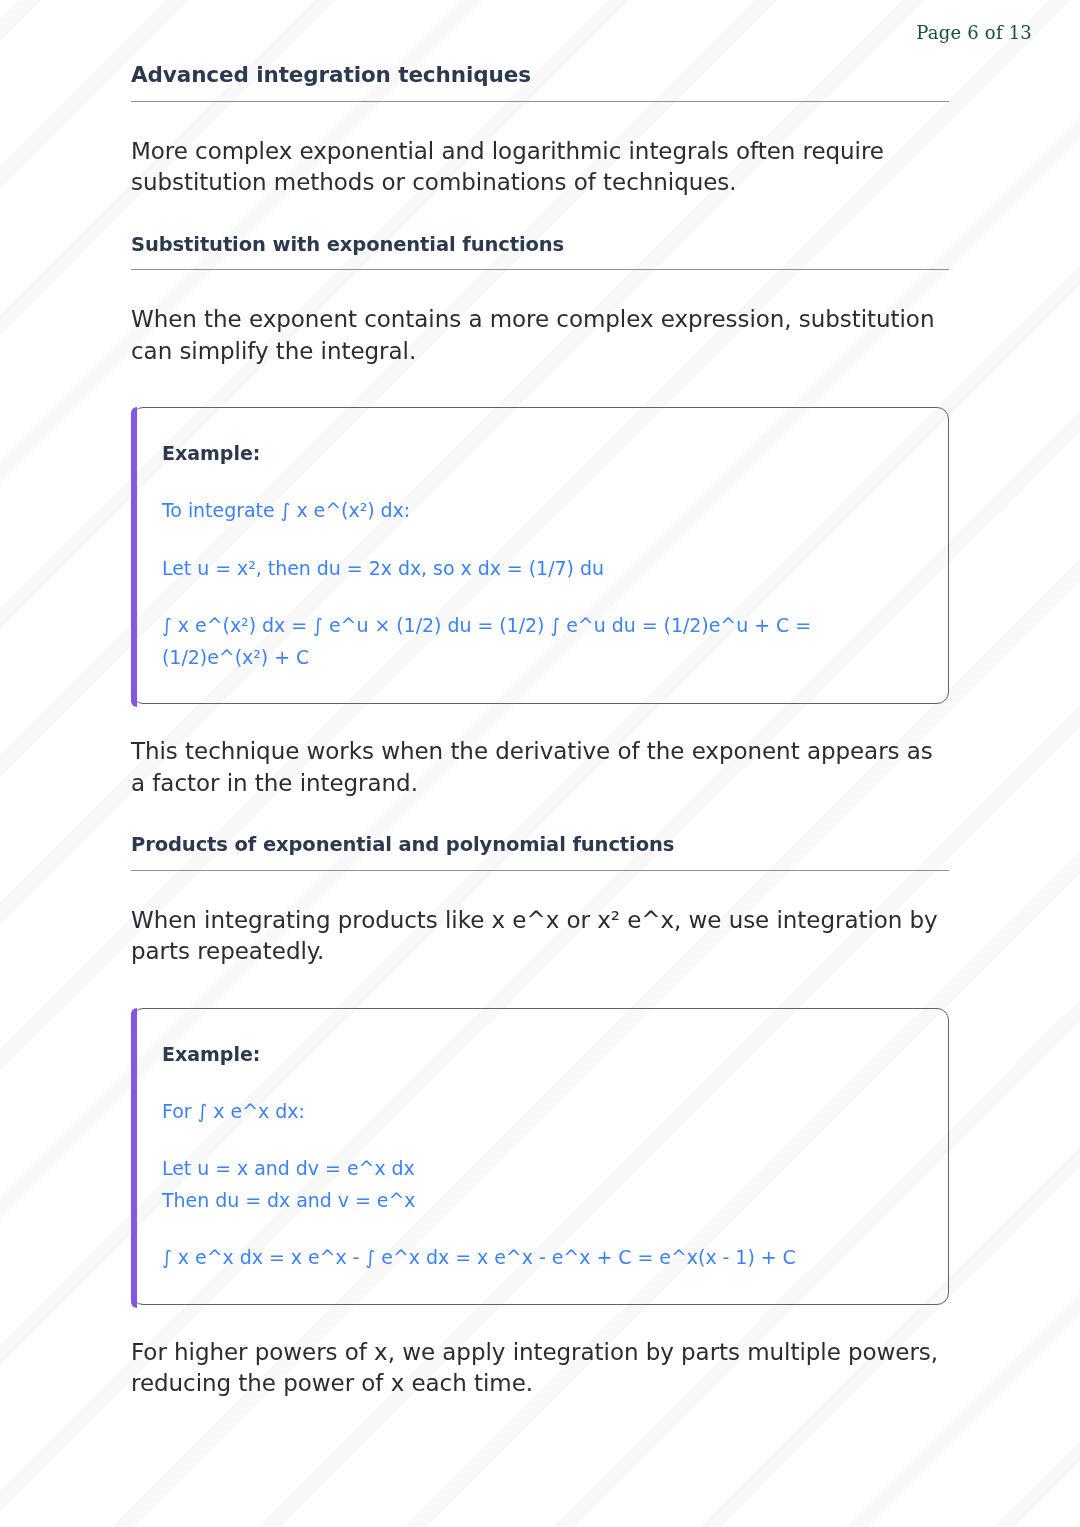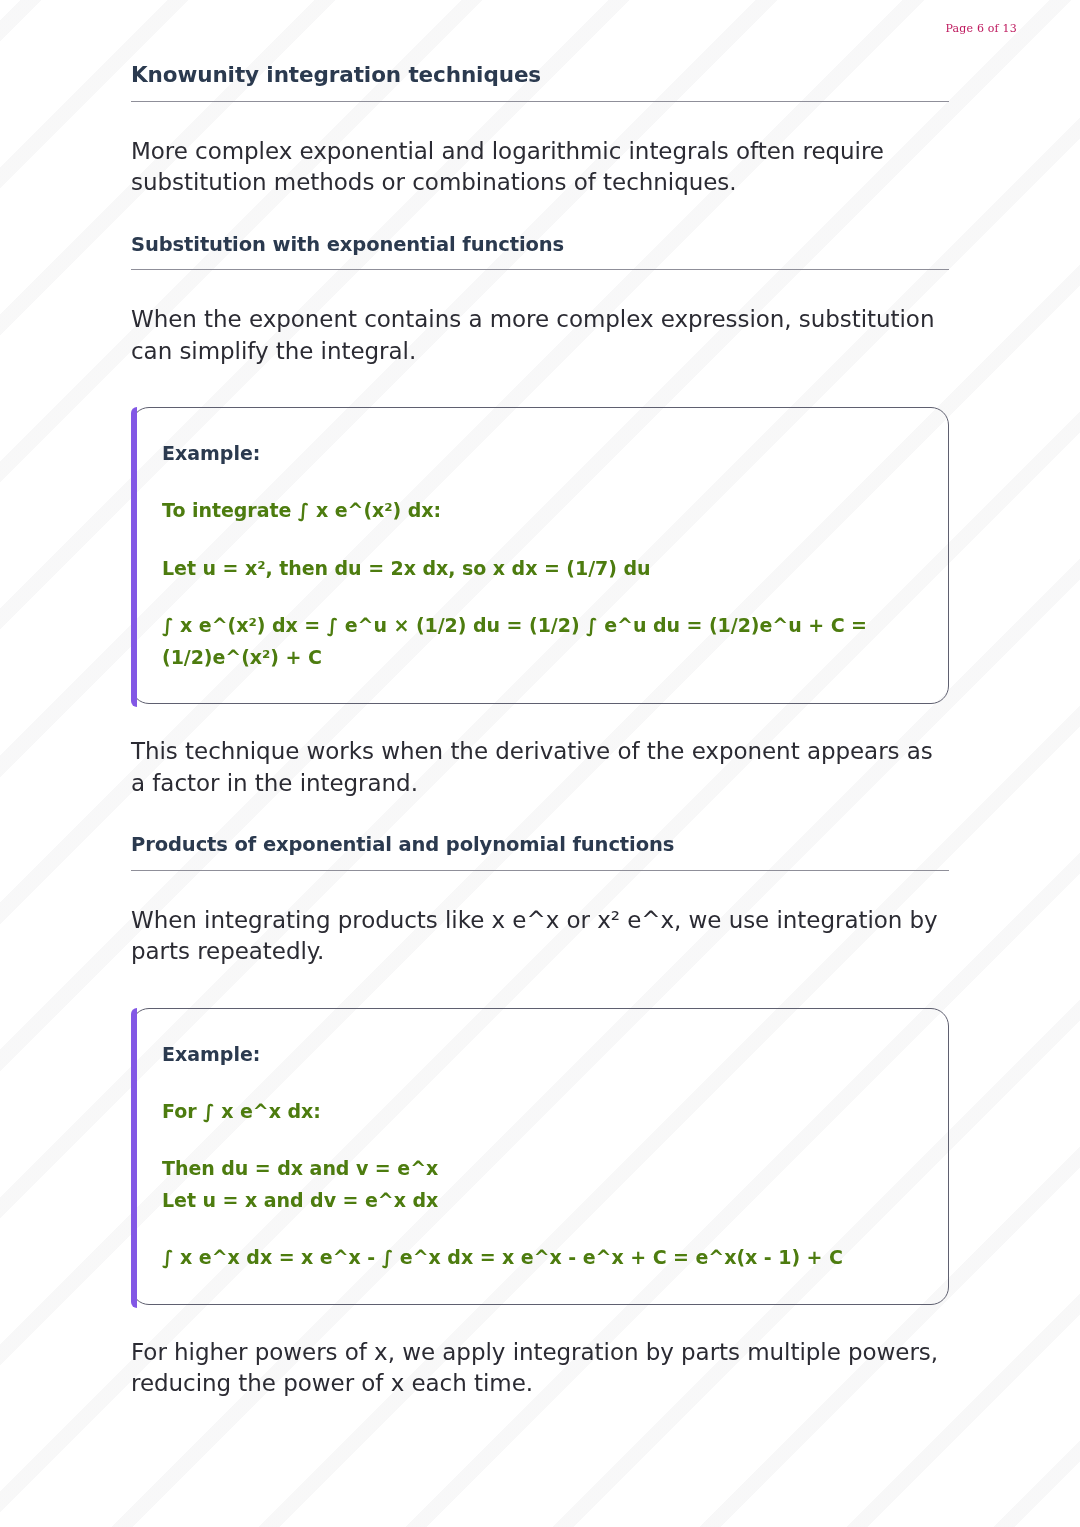--- a/index.html
+++ b/index.html
@@ -39,24 +39,24 @@
     position: relative;
     z-index: 1;
     width: 1080px;
     height: 1527px;
   }
 
   
   #page-number {
     position: absolute;
     top: 22px;
-    right: 63px;
+    right: 48px;
     font-family: "DejaVu Serif", serif;
-    font-size: 11px;
-    color: #be185d;
+    font-size: 18px;
+    color: #14532d;
     letter-spacing: 0.2px;
     white-space: nowrap;
   }
 
   
   #content {
     position: absolute;
     left: 131px;
     top: 62px;
     width: 818px;
@@ -83,21 +83,21 @@
     color: #2b2b33;
     font-size: 23px;
     line-height: 31.5px;
     letter-spacing: -0.05px;
   }
 
   
   .example-box {
     position: relative;
     border: 1px solid #5f6070;
-    border-radius: 18px;
+    border-radius: 12px;
     background: transparent;
     padding: 30px 28px 30px 30px;
     overflow: visible;
   }
   .example-box::before {
     content: "";
     position: absolute;
     left: -1px;
     top: -1px;
     bottom: -4px;
@@ -106,25 +106,24 @@
     border-top-left-radius: 9px;
     border-bottom-left-radius: 9px;
   }
   .example-title {
     color: #2b3a4f;
     font-size: 19px;
     font-weight: bold;
     line-height: 31px;
   }
   .example-line {
-    color: #4d7c0f;
+    color: #3b82f6;
     font-size: 19px;
     line-height: 31.5px;
     letter-spacing: -0.05px;
-    font-weight: bold;
   }
 
   
   .mt-34 { margin-top: 34px; }
   .mt-40 { margin-top: 40px; }
   .mt-44 { margin-top: 32px; }
   .mt-26 { margin-top: 26px; }
 
   
   #footer-brand {
@@ -143,21 +142,21 @@
 
 <div id="watermark-pattern"></div>
 
 <div id="page">
 
   <div id="page-number">Page 6 of 13</div>
 
   <div id="content">
 
     <div class="block-heading">
-      <div class="heading h-main">Knowunity integration techniques</div>
+      <div class="heading h-main">Advanced integration techniques</div>
       <div class="heading-rule"></div>
     </div>
 
     <p class="para mt-34">More complex exponential and logarithmic integrals often require substitution methods or combinations of techniques.</p>
 
     <div class="block-heading mt-34">
       <div class="heading h-sub">Substitution with exponential functions</div>
       <div class="heading-rule"></div>
     </div>
 
@@ -176,22 +175,22 @@
       <div class="heading h-sub">Products of exponential and polynomial functions</div>
       <div class="heading-rule"></div>
     </div>
 
     <p class="para mt-34">When integrating products like x e^x or x² e^x, we use integration by parts repeatedly.</p>
 
     <div class="example-box mt-40">
       <div class="example-title">Example:</div>
       <div class="example-line mt-26">For ∫ x e^x dx:</div>
       <div class="example-line mt-26">
+        <div>Let u = x and dv = e^x dx</div>
         <div>Then du = dx and v = e^x</div>
-        <div>Let u = x and dv = e^x dx</div>
       </div>
       <div class="example-line mt-26">∫ x e^x dx = x e^x - ∫ e^x dx = x e^x - e^x + C = e^x(x - 1) + C</div>
     </div>
 
     <p class="para mt-44">For higher powers of x, we apply integration by parts multiple powers, reducing the power of x each time.</p>
 
   </div>
 
 
 </div>

